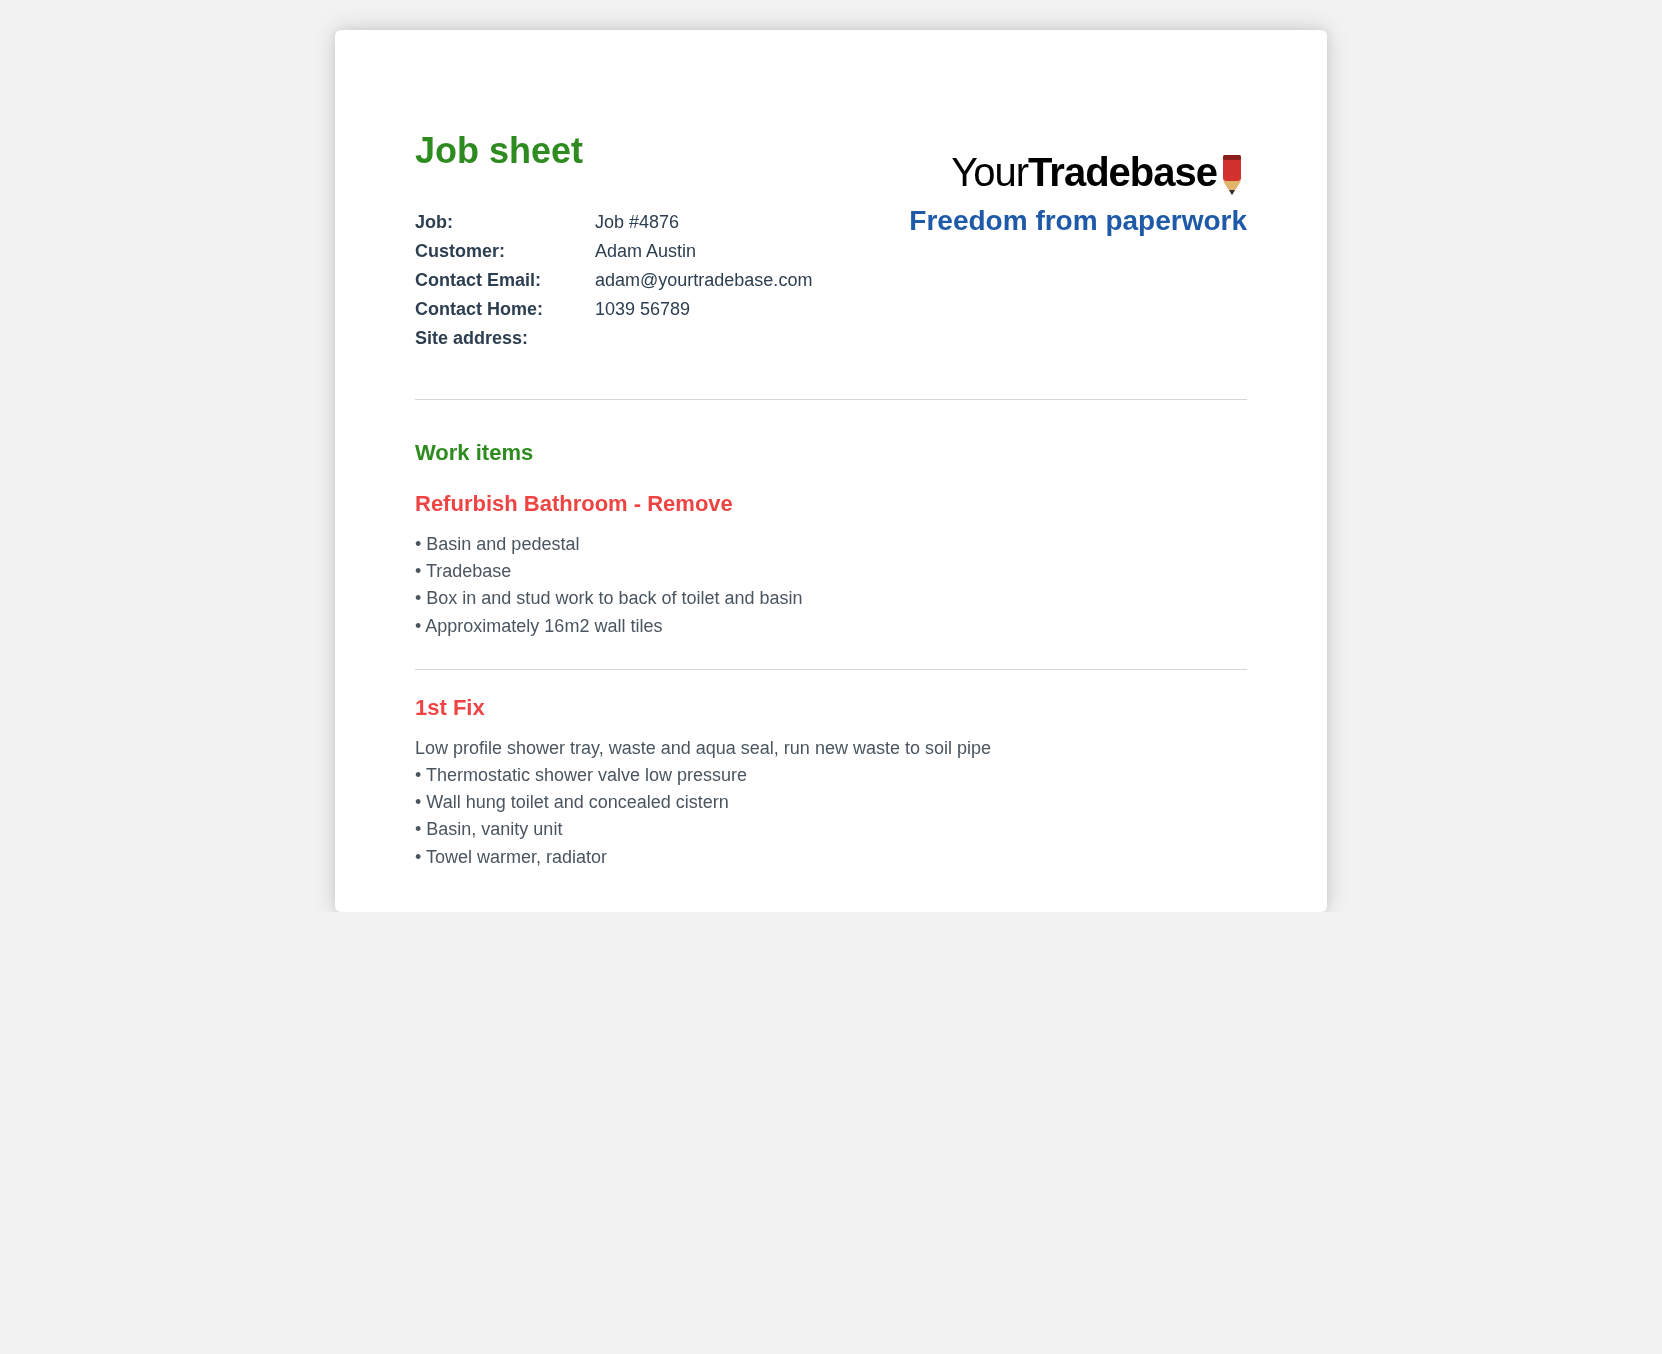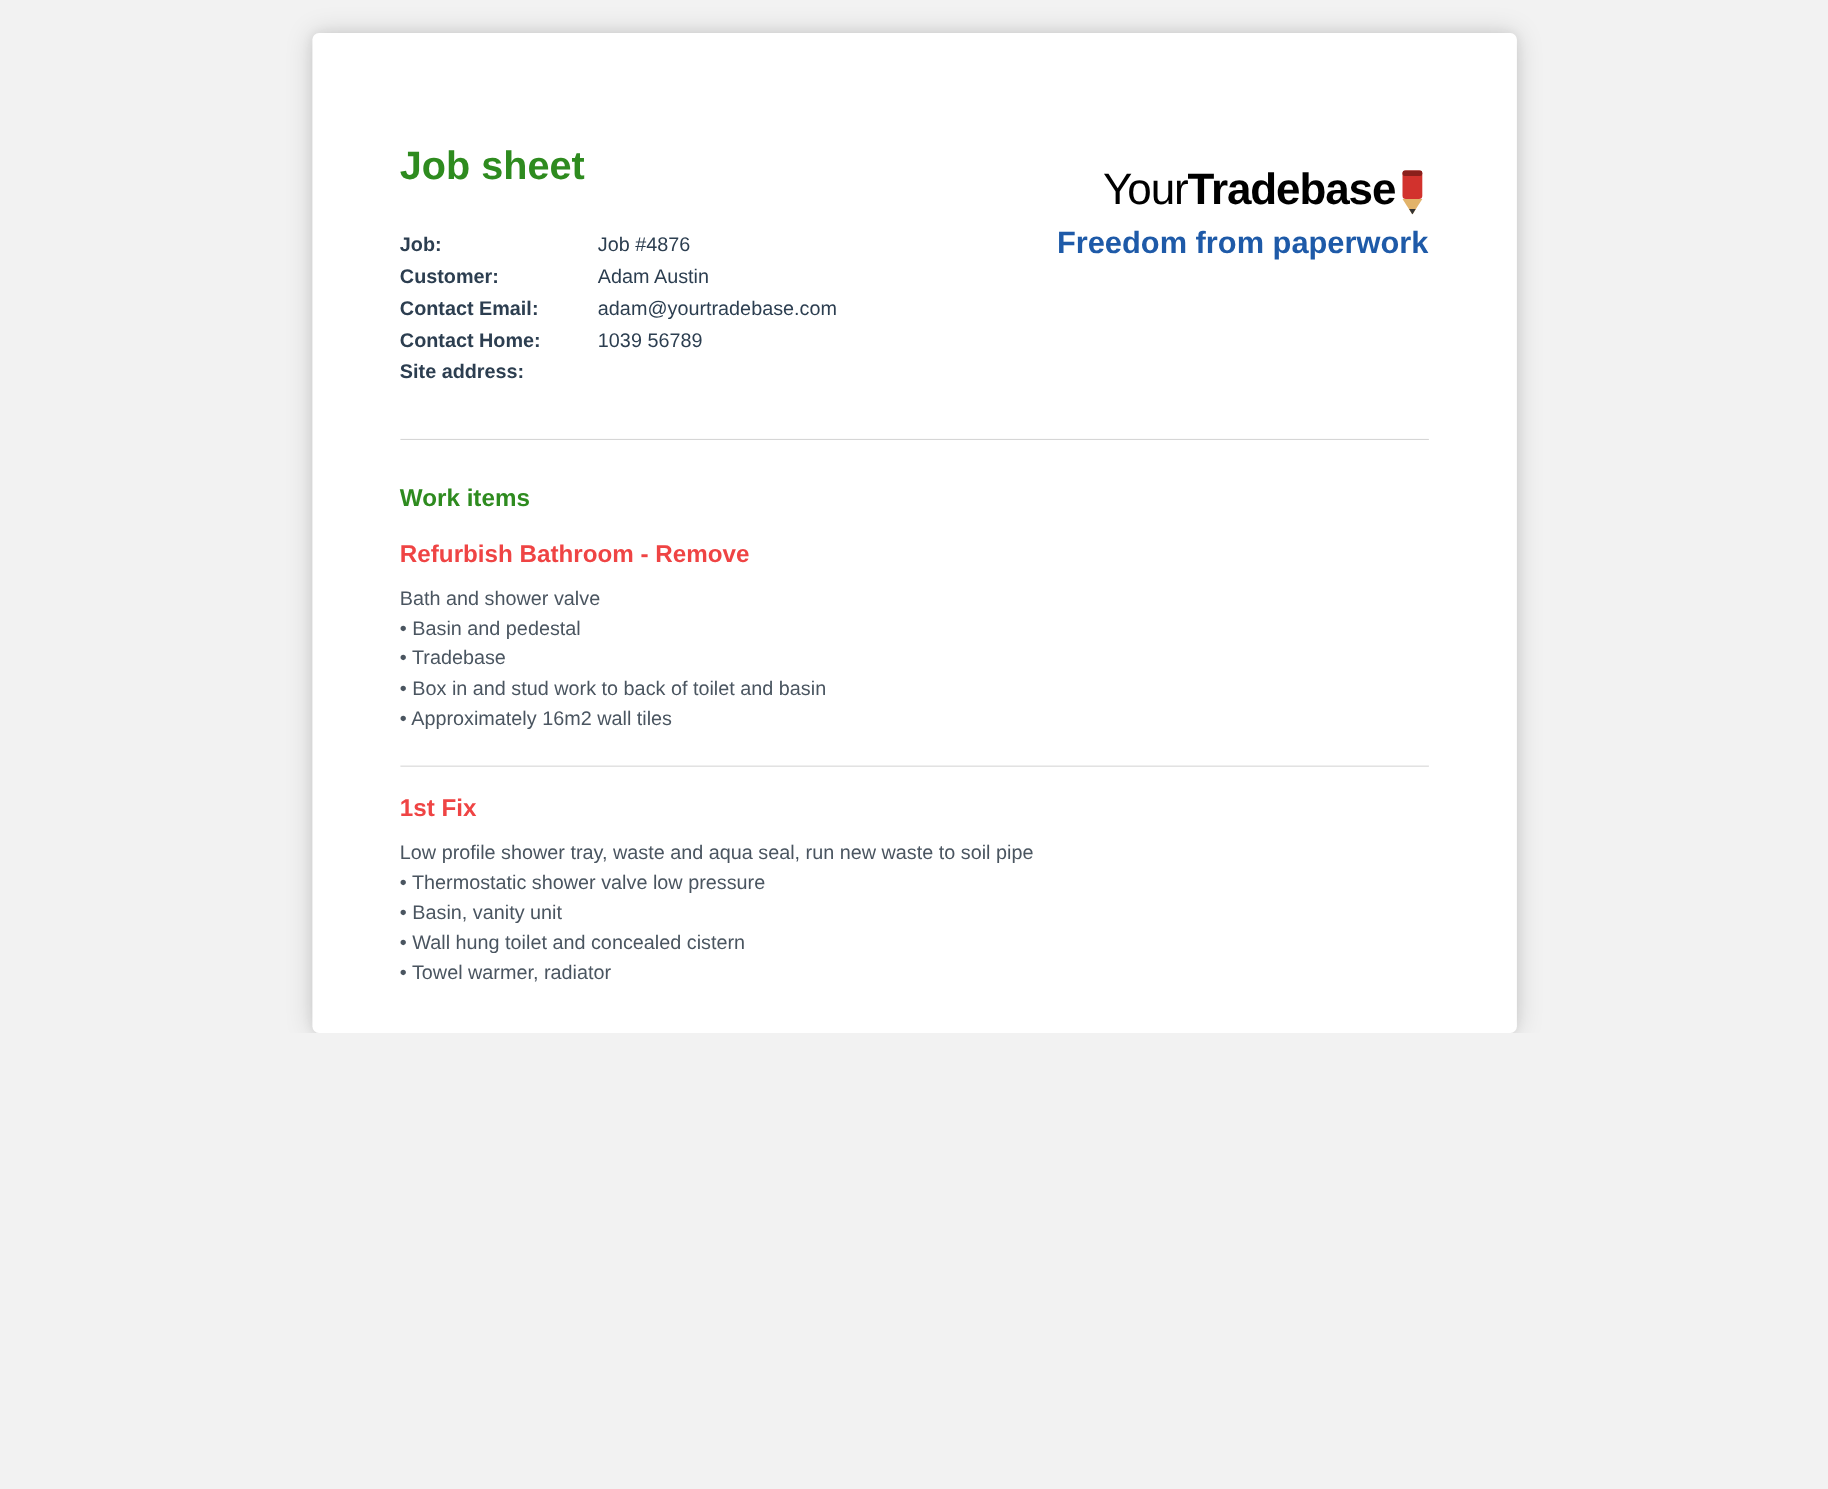--- a/index.html
+++ b/index.html
@@ -7,21 +7,21 @@
     padding: 0;
     background: #f2f2f2;
     font-family: Verdana, Tahoma, "Segoe UI", Arial, sans-serif;
   }
   .page-wrap {
     padding: 30px 20px 0 20px;
     display: flex;
     justify-content: center;
   }
   .sheet {
-    width: 1095px;
+    width: 992px;
     background: #ffffff;
     border-radius: 6px;
     box-shadow: 0 0 25px rgba(0,0,0,0.15), 0 0 10px rgba(0,0,0,0.08);
     padding: 100px 80px 40px 80px;
     box-sizing: border-box;
   }
 
   
   .header-row {
     display: flex;
@@ -166,35 +166,34 @@
     </div>
 
     <hr class="divider">
 
 
     <h3 class="sub-heading">Work items</h3>
 
     <div>
       <div class="work-title">Refurbish Bathroom - Remove</div>
       <div class="work-body">
-        <div class="intro">Bath and shower valve</div>
         <div class="bullet">• <span>Basin and pedestal</span></div>
         <div class="bullet">• <span>Tradebase</span></div>
         <div class="bullet">• <span>Box in and stud work to back of toilet and basin</span></div>
         <div class="bullet">• <span>Approximately 16m2 wall tiles</span></div>
       </div>
     </div>
 
     <hr class="divider small">
 
     <div>
       <div class="work-title">1st Fix</div>
       <div class="work-body">
         <div class="intro">Low profile shower tray, waste and aqua seal, run new waste to soil pipe</div>
         <div class="bullet">• <span>Thermostatic shower valve low pressure</span></div>
+        <div class="bullet">• <span>Wall hung toilet and concealed cistern</span></div>
         <div class="bullet">• <span>Basin, vanity unit</span></div>
-        <div class="bullet">• <span>Wall hung toilet and concealed cistern</span></div>
         <div class="bullet">• <span>Towel warmer, radiator</span></div>
       </div>
     </div>
 
   </div>
 </div>
 
 </body></html>

